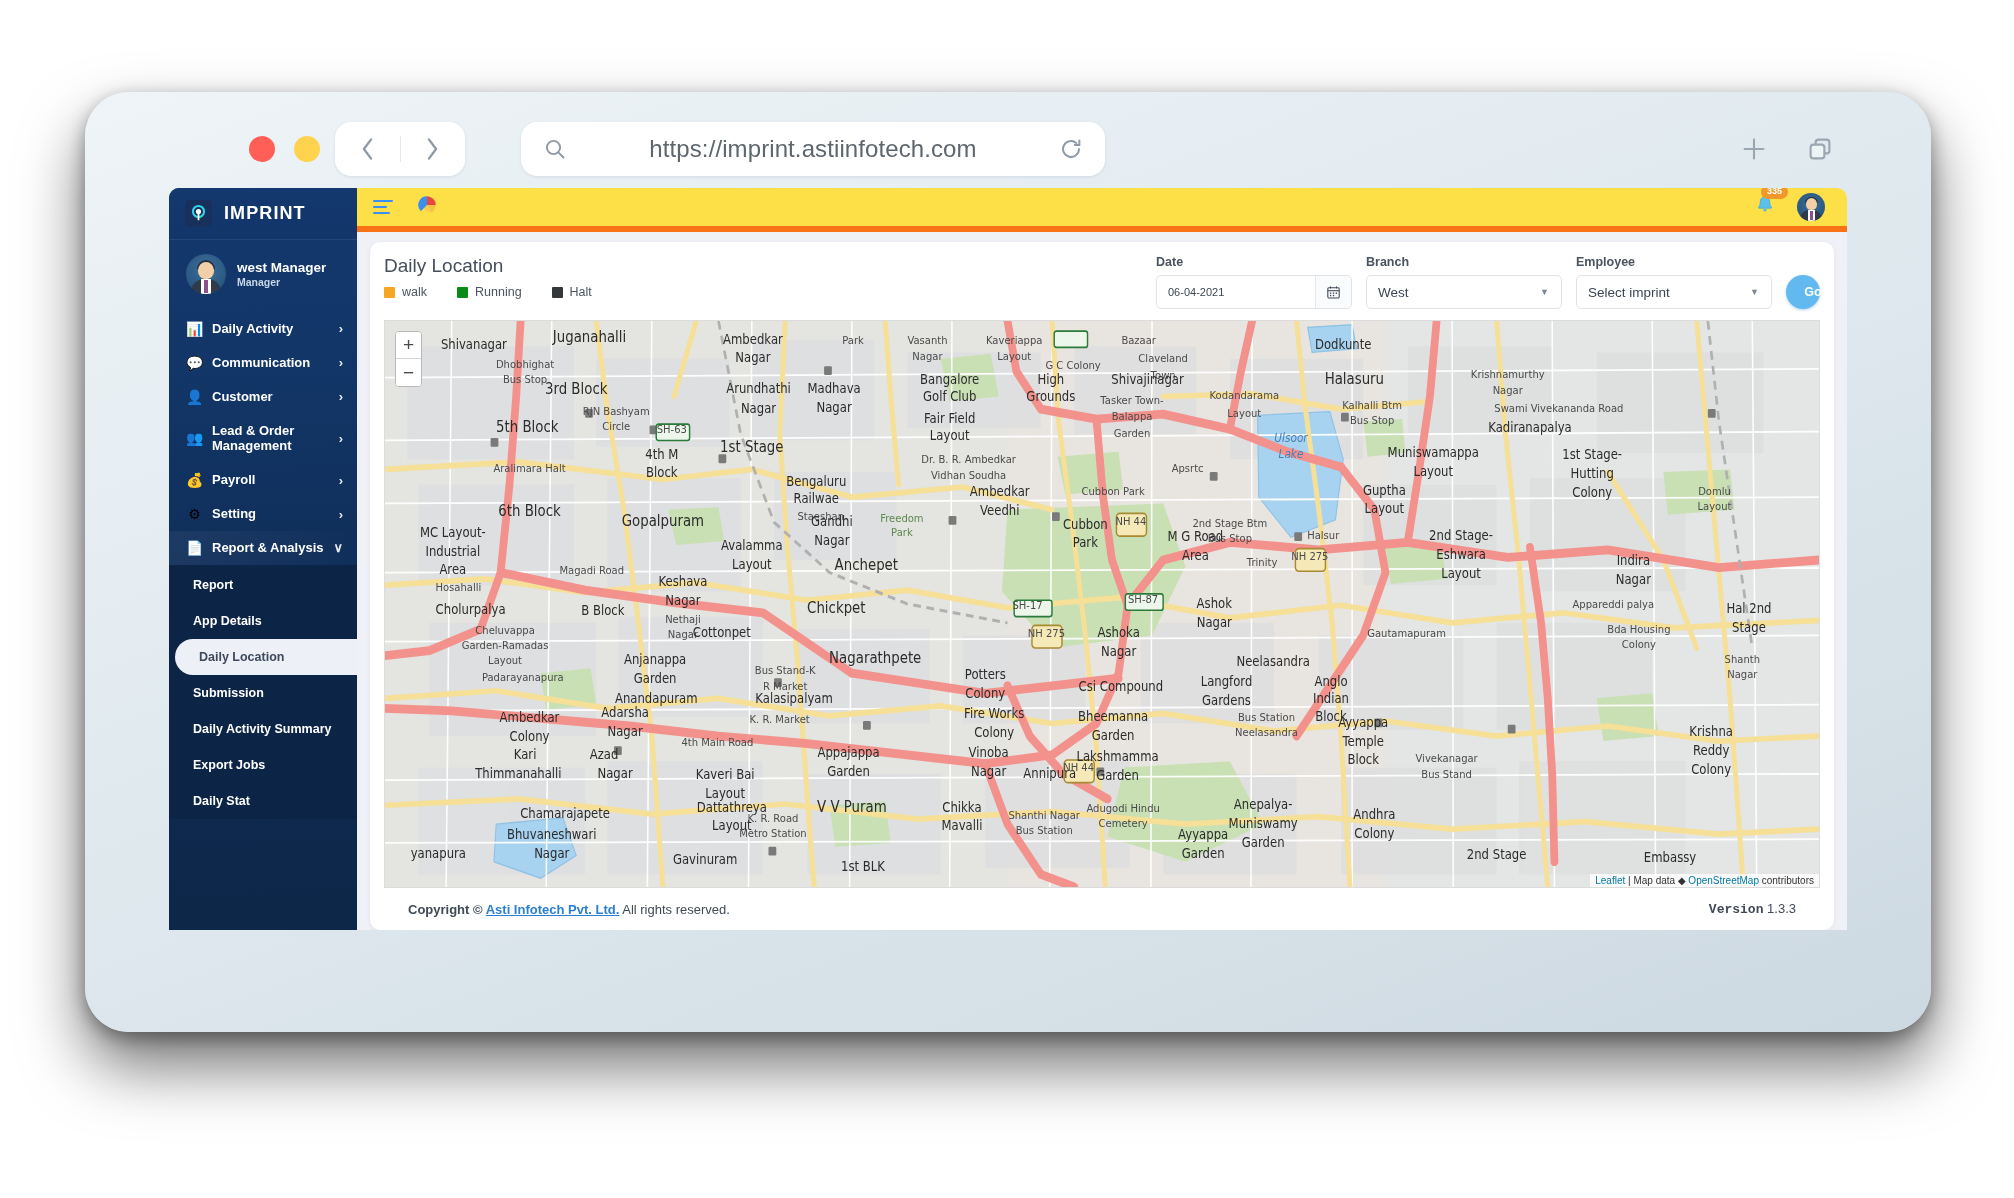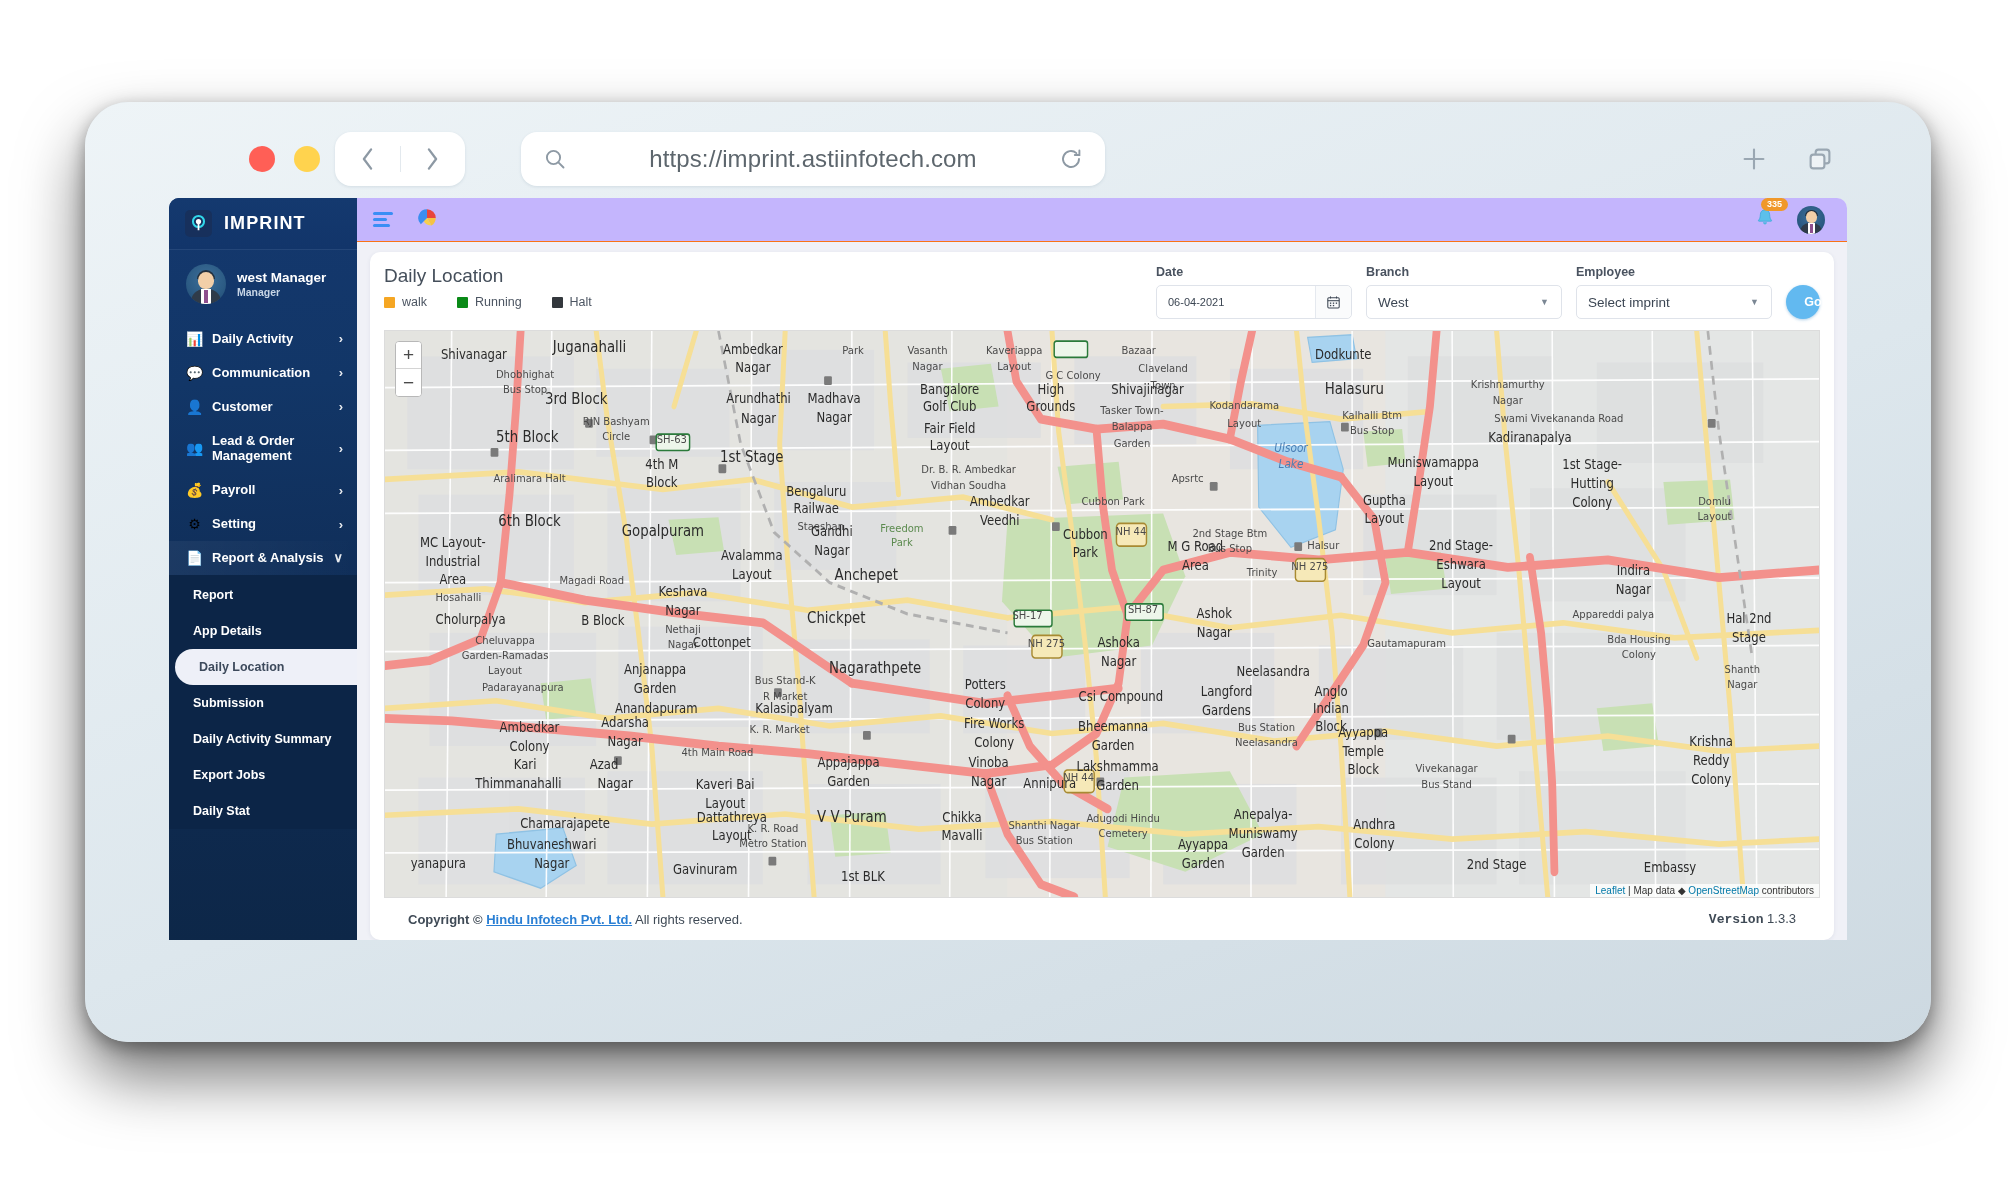--- a/index.html
+++ b/index.html
@@ -6,21 +6,21 @@
   html, body {
     width: 2014px; height: 1198px;
     background: #ffffff;
     font-family: "Liberation Sans", sans-serif;
     overflow: hidden;
   }
 
   
   #device-frame {
     position: absolute;
-    left: 85px; top: 102px;
+    left: 85px; top: 92px;
     width: 1846px; height: 940px;
     background: #dfe8ee;
     border-radius: 44px;
     box-shadow: 0 34px 64px rgba(0,0,0,0.55), 0 6px 18px rgba(0,0,0,0.35);
   }
   #device-bezel {
     position: absolute;
     left: 0; top: 0; right: 0; bottom: 0;
     border-radius: 44px;
     background: linear-gradient(160deg,#eef4f7 0%, #dde7ed 55%, #cdd9e1 100%);
@@ -149,25 +149,25 @@
     border-radius: 22px 0 0 22px;
   }
 
   
   #main {
     position: absolute; left: 188px; top: 0;
     width: calc(100% - 188px); height: 100%;
     display: flex; flex-direction: column;
   }
   #topbar {
-    height: 44px; background: #c4b5fd;
+    height: 44px; background: #fde047;
     display: flex; align-items: center;
     padding: 0 22px 0 16px;
     flex: none;
-    border-bottom: 1px solid #f97316;
+    border-bottom: 6px solid #f97316;
   }
   #hamburger { width: 22px; cursor:pointer; display:flex; flex-direction:column; gap:3.5px; }
   #hamburger i { display:block; height:2.6px; background:#3a8ef5; border-radius:2px; }
   #hamburger i:nth-child(1){ width:20px; }
   #hamburger i:nth-child(2){ width:14px; }
   #hamburger i:nth-child(3){ width:17px; }
   #pie-icon { margin-left: 22px; cursor:pointer; }
   #topbar-spacer { flex: 1; }
   #bell-wrap { position: relative; margin-right: 22px; cursor:pointer; }
   #bell-badge {
@@ -884,21 +884,21 @@
               <div class="zoom-btn">−</div>
             </div>
 
             <div id="map-attrib">
               <a href="#">Leaflet</a><span> | Map data </span><span>◆ </span><a href="#">OpenStreetMap</a><span> contributors</span>
             </div>
           </div>
 
           <div id="footer">
             <span id="copyright">
-              <span class="cr-strong">Copyright © </span><a href="#" class="brand-link">Hindu Infotech Pvt. Ltd.</a><span> All rights reserved.</span>
+              <span class="cr-strong">Copyright © </span><a href="#" class="brand-link">Asti Infotech Pvt. Ltd.</a><span> All rights reserved.</span>
             </span>
             <span id="version">
               <span class="v-strong">Version</span> <span>1.3.3</span>
             </span>
           </div>
 
         </div>
       </div>
     </div>
   </div>

